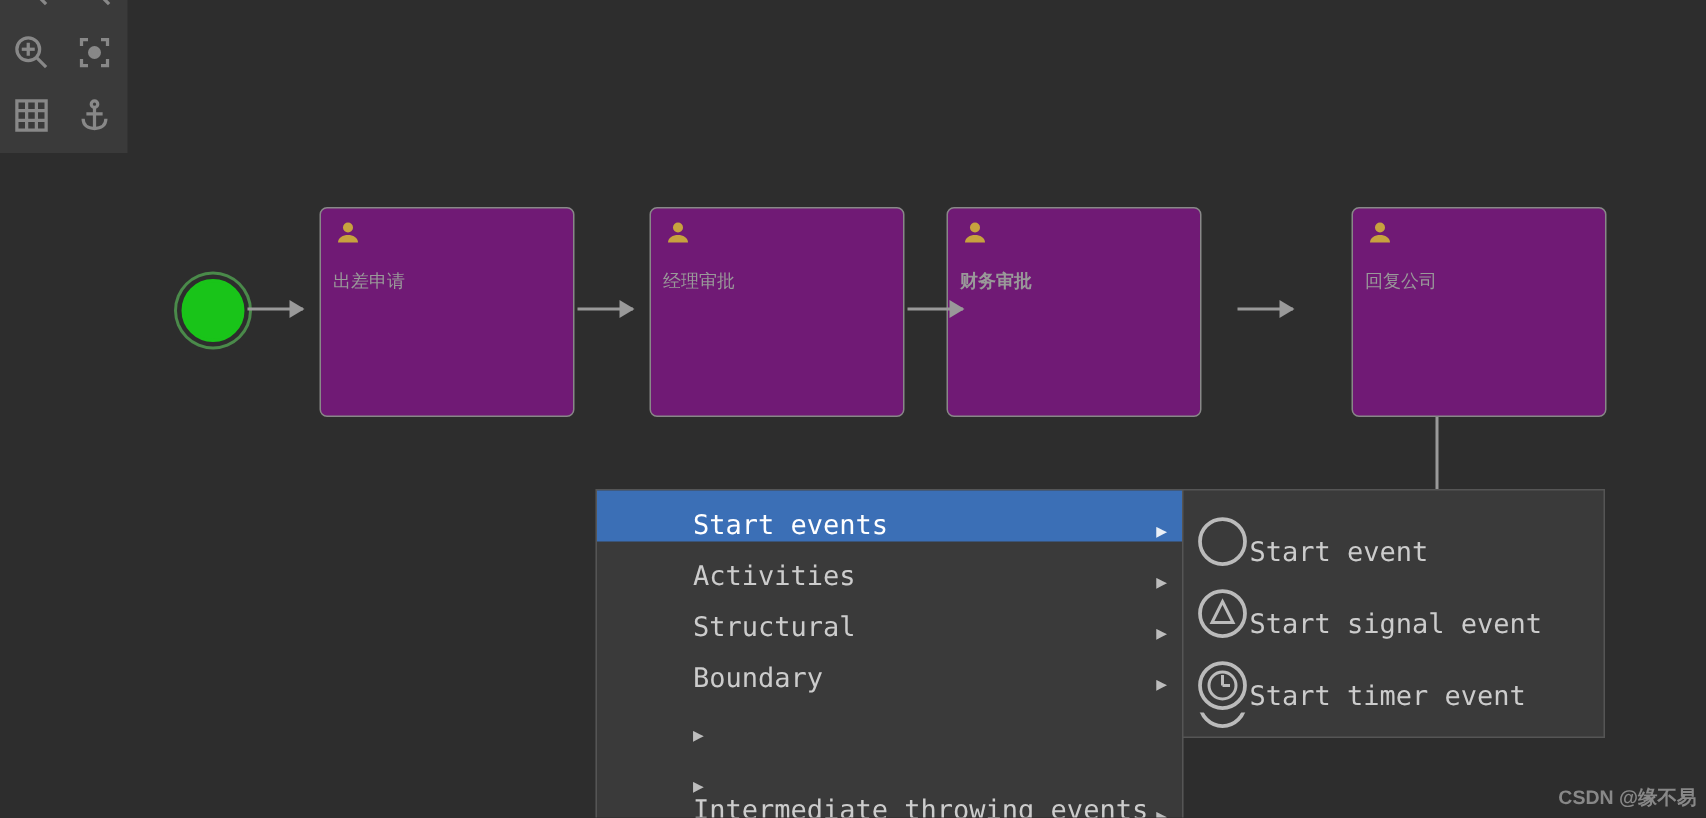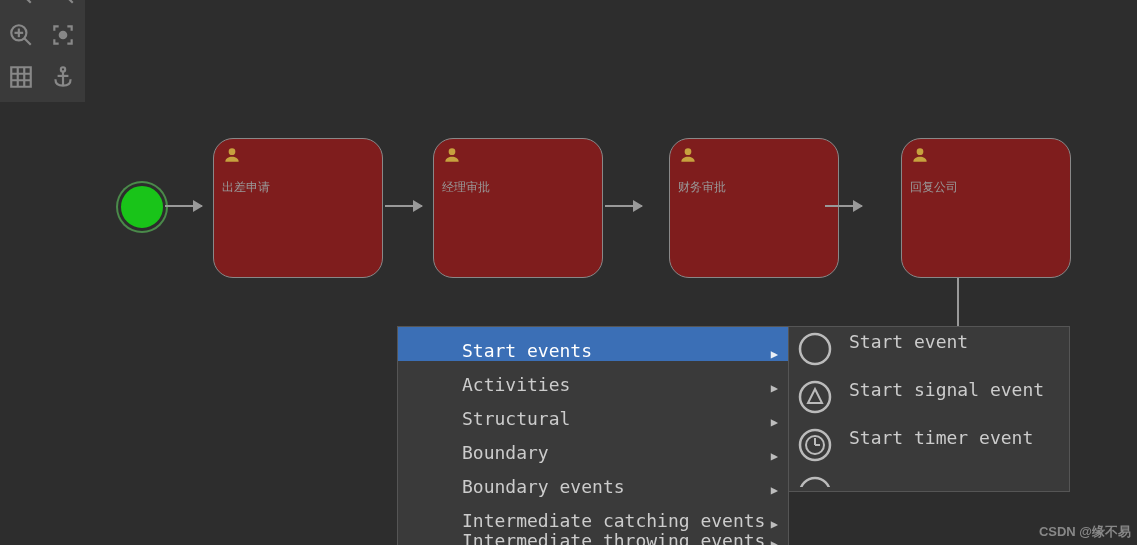--- a/index.html
+++ b/index.html
@@ -29,23 +29,23 @@
     display: flex; align-items: center; justify-content: center;
     cursor: pointer;
     color: #888;
   }
   .tool svg { width: 26px; height: 26px; stroke: #888; fill: none; stroke-width: 2; }
   
   .canvas { position: absolute; left: 0; top: 0; width: 1137px; height: 545px; }
   .task {
     position: absolute;
     width: 170px; height: 140px;
-    background: #7f1d1d;
+    background: #701a75;
     border: 1px solid #888;
-    border-radius: 20px;
+    border-radius: 5px;
     box-sizing: border-box;
     color: #999;
     font-size: 12px;
   }
   .task .user-icon {
     position: absolute;
     left: 8px; top: 6px;
     color: #c7a23e;
     font-size: 20px;
     line-height: 1;
@@ -103,22 +103,22 @@
     left: 788px; top: 326px;
     width: 280px;
     background: #3a3a3a;
     border: 1px solid #555;
     font-size: 18px;
     color: #ccc;
     padding: 4px 0;
   }
   .sub-row {
     height: 48px;
-    display: flex; align-items: flex-start;
-    gap: 16px;
+    display: flex; align-items: flex-end;
+    gap: 0;
     padding: 0 8px;
     cursor: pointer;
   }
   .sub-row .sico {
     width: 36px; height: 36px; flex: 0 0 36px;
     display: flex; align-items: center; justify-content: center;
   }
   .sub-row .sico svg { width: 34px; height: 34px; }
   .c-circle { fill: none; stroke: #bbb; stroke-width: 2.5; }
   .inner { fill: none; stroke: #bbb; stroke-width: 2; }
@@ -149,21 +149,21 @@
   </div>
   <div class="task" style="left:433px; top:138px;">
     <span class="user-icon">
       <svg viewBox="0 0 24 24" width="20" height="20">
           <circle cx="12" cy="8" r="4" fill="#c7a23e"></circle>
           <path d="M4 20c0-4 4-6 8-6s8 2 8 6" fill="#c7a23e"></path>
         </svg>
     </span>
     <span class="label">经理审批</span>
   </div>
-  <div class="task" style="left:669px; top:138px;">
+  <div class="task" style="left:631px; top:138px;font-weight:bold;">
     <span class="user-icon">
       <svg viewBox="0 0 24 24" width="20" height="20">
           <circle cx="12" cy="8" r="4" fill="#c7a23e"></circle>
           <path d="M4 20c0-4 4-6 8-6s8 2 8 6" fill="#c7a23e"></path>
         </svg>
     </span>
     <span class="label">财务审批</span>
   </div>
   <div class="task" style="left:873px; top:138px;margin-left:28px;">
     <span class="user-icon">
@@ -239,25 +239,23 @@
   </div>
   <div class="ctx-row">
     <span>Structural</span>
     <span class="ctx-arrow">▶</span>
   </div>
   <div class="ctx-row">
     <span>Boundary</span>
     <span class="ctx-arrow">▶</span>
   </div>
   <div class="ctx-row">
-    <span>Boundary events</span>
-    <span class="ctx-arrow">▶</span>
-  </div>
-  <div class="ctx-row">
-    <span>Intermediate catching events</span>
+    <span class="ctx-arrow">▶</span>
+  </div>
+  <div class="ctx-row">
     <span class="ctx-arrow">▶</span>
   </div>
   <div class="ctx-row" style="height:20px; overflow:hidden;">
     <span>Intermediate throwing events</span>
     <span class="ctx-arrow">▶</span>
   </div>
 </div>
 
 <div class="submenu">
   <div class="sub-row">

